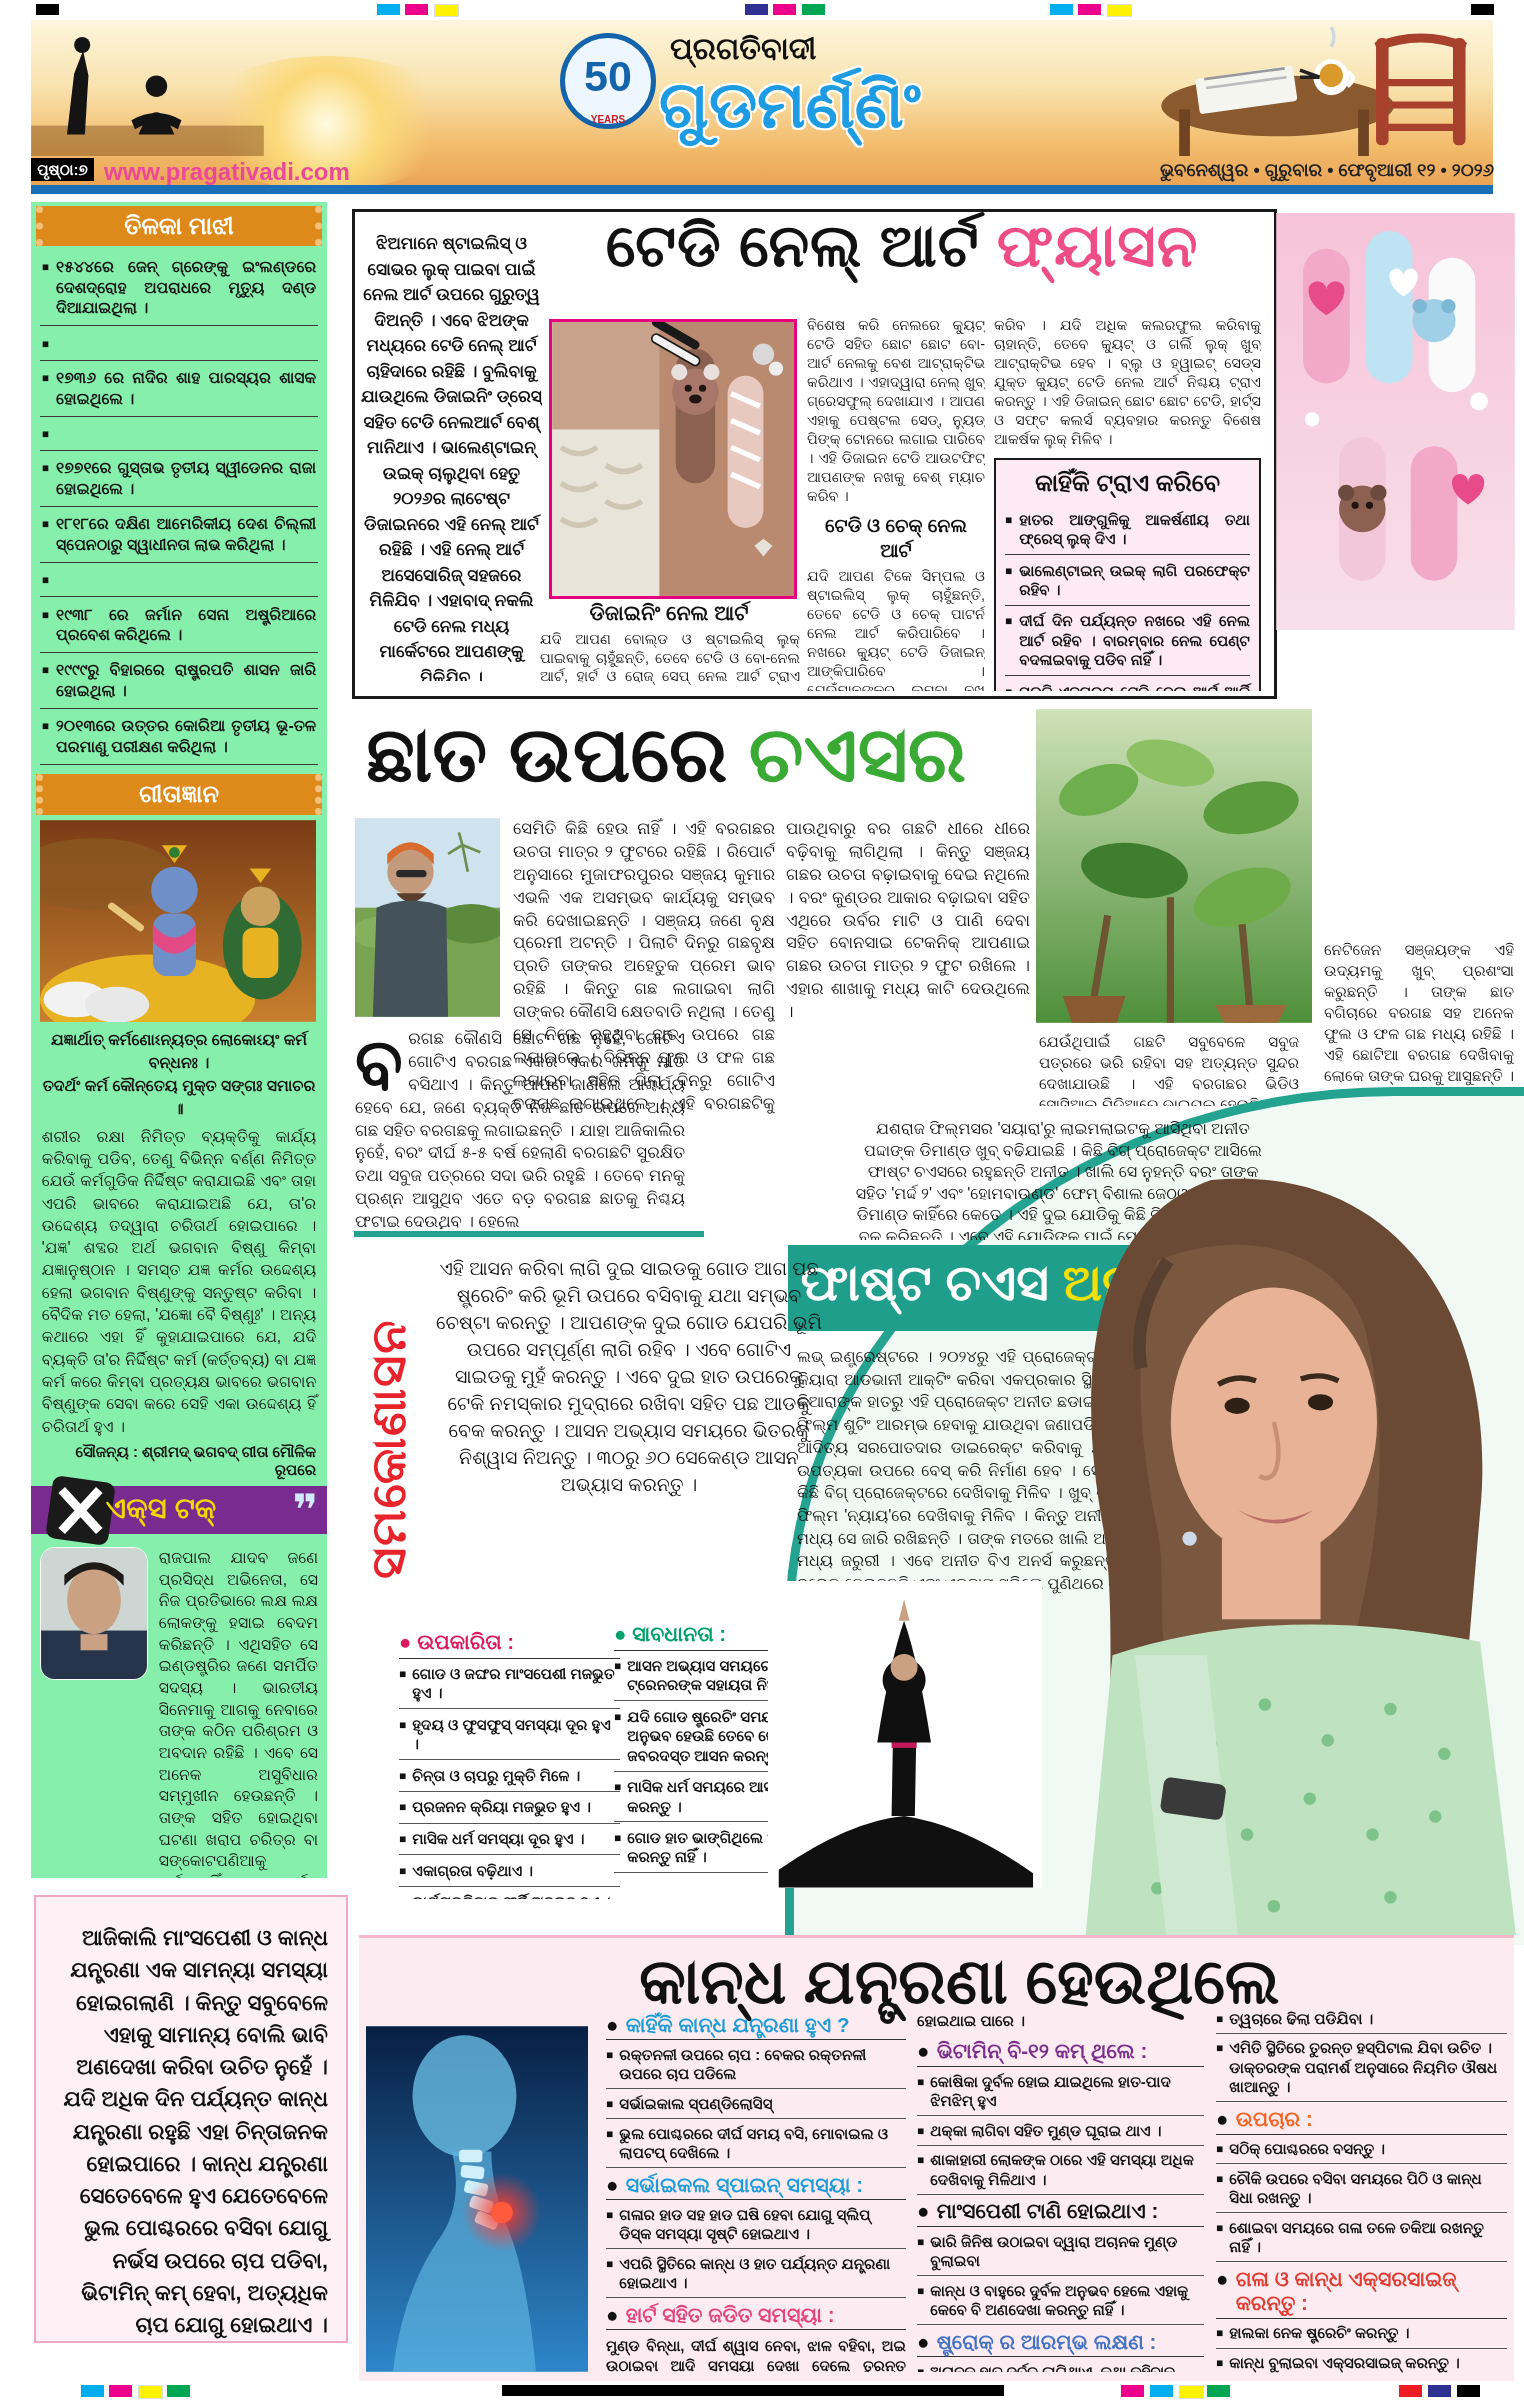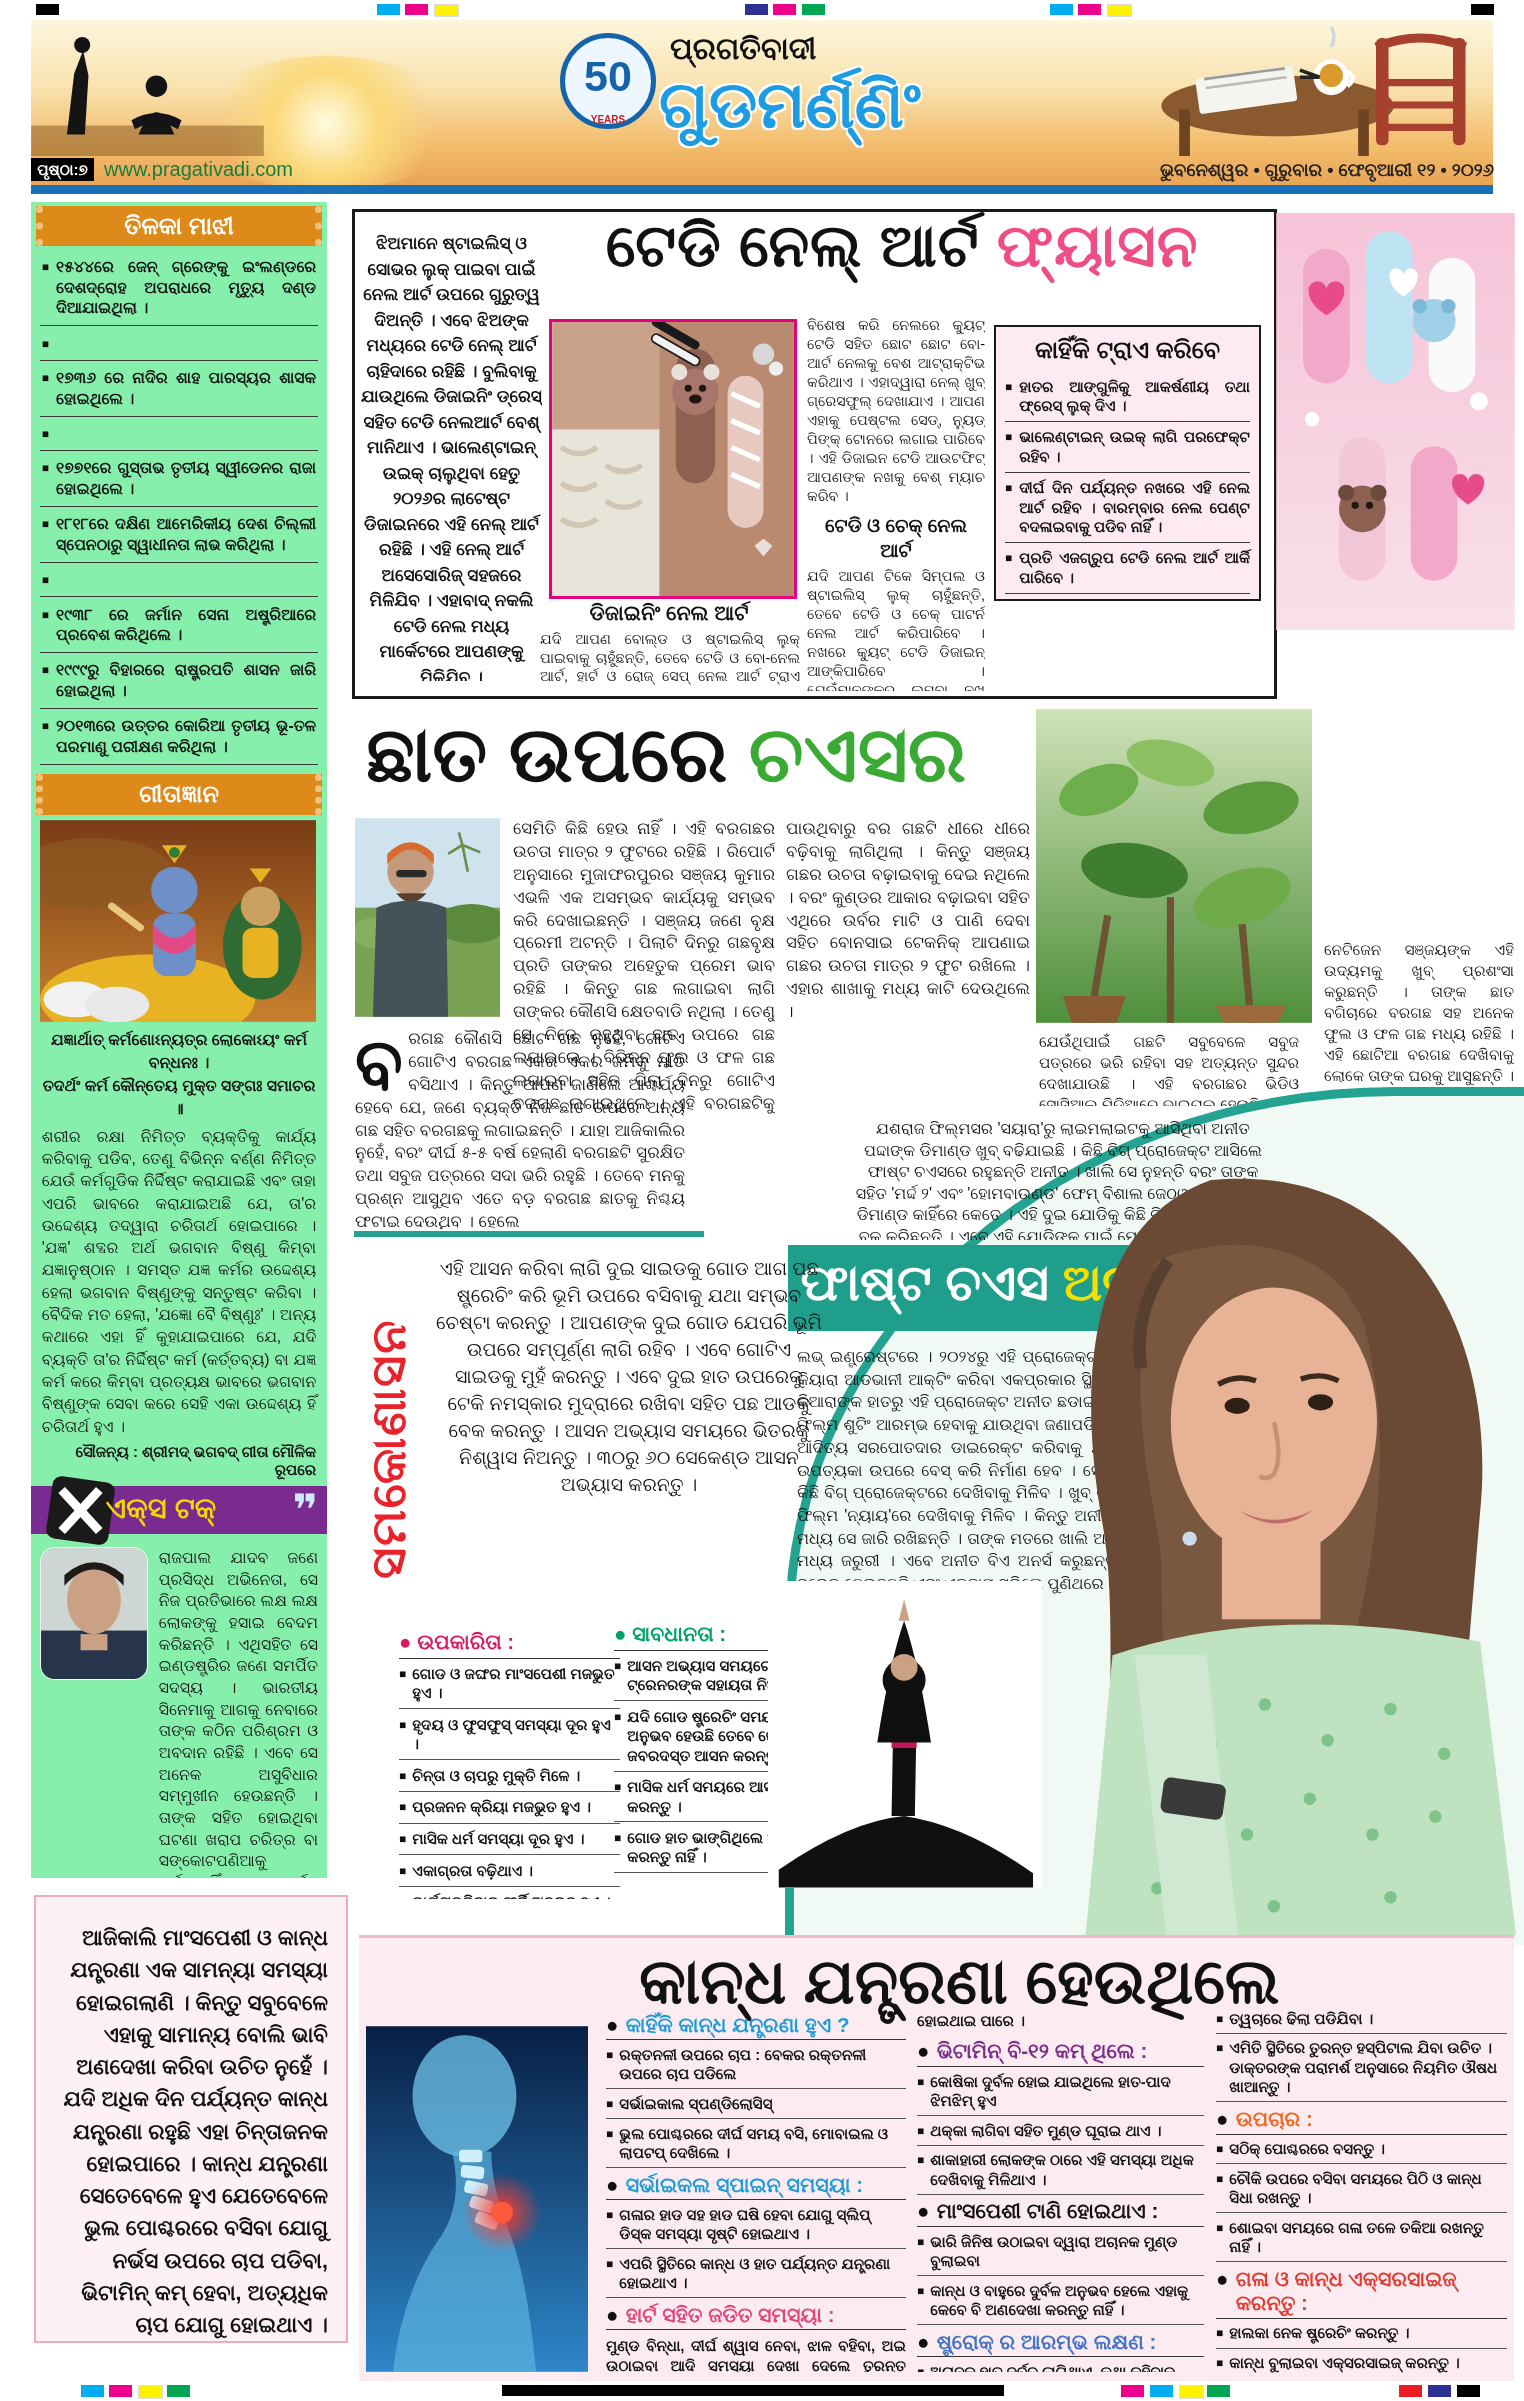--- a/index.html
+++ b/index.html
@@ -16,21 +16,21 @@
   .mast-title{position:absolute;left:639px;top:10.8px;font-size:30.5px;font-weight:800;color:#111;}
   .mast-sub{position:absolute;left:628px;top:47px;font-size:65px;font-weight:900;color:#1d9be3;
     text-shadow:1.8px 1.8px 0 #fff,-1.8px -1.8px 0 #fff,1.8px -1.8px 0 #fff,-1.8px 1.8px 0 #fff;}
   .years{position:absolute;left:529px;top:12.6px;width:86px;height:86px;border-radius:50%;
     border:5.4px solid #1464ab;background:#eef6ff;text-align:center;}
   .years .n{font-size:43px;font-weight:900;color:#1464ab;line-height:77px;}
   .years .y{position:absolute;left:0;right:0;bottom:-1.8px;font-size:10px;font-weight:700;color:#c22026;}
   
   .pagebox{left:31px;top:158px;width:63px;height:23px;background:#000;color:#fff;
     font-size:15.2px;font-weight:700;text-align:center;line-height:23px;}
-  .site{left:104px;top:158px;font-size:20px;font-weight:400;color:#15803d;}
+  .site{left:104px;top:158px;font-size:24px;font-weight:700;color:#ec4899;}
   .dateline{left:1032px;top:160px;width:462px;text-align:right;font-size:18px;font-weight:700;color:#222;}
   .bluerule{left:31px;top:185px;width:1462px;height:9px;background:#1a70b8;}
   
   .sidebar{left:31px;top:202px;width:296px;height:1676px;background:#86efac;overflow:hidden;}
   .sec-h{position:relative;margin:3.6px 5.4px;background:#dd8a1a;color:#fff;text-align:center;
     font-size:24px;font-weight:800;padding:6.3px 0;border-left:7.2px dotted #f3c27a;border-right:7.2px dotted #f3c27a;}
   .hist-item{display:flex;gap:7.2px;margin:0 9px;padding:7.2px 1.8px 6.3px 1.8px;border-bottom:1.4px solid #3a3a3a;
     font-size:15.7px;font-weight:700;line-height:1.32;color:#141414;text-align:justify;}
   .sq{flex:0 0 auto;font-size:11.7px;line-height:1.7;}
   .gita-img{margin:5.4px 9px;width:276px;height:202px;overflow:hidden;}
@@ -275,20 +275,21 @@
 </div>
 <div class="abs ncap">ଡିଜାଇନିଂ ନେଲ ଆର୍ଟ</div>
 <div class="abs ncappara">ଯଦି ଆପଣ ବୋଲ୍ଡ ଓ ଷ୍ଟାଇଲିସ୍ ଲୁକ୍ ପାଇବାକୁ ଚାହୁଁଛନ୍ତି, ତେବେ ଟେଡି ଓ ବୋ-ନେଲ ଆର୍ଟ, ହାର୍ଟ ଓ ରୋଜ୍ ସେପ୍ ନେଲ ଆର୍ଟ ଟ୍ରାଏ କରନ୍ତୁ ।</div>
 <div class="abs ncol3">
   <div>ବିଶେଷ କରି ନେଲରେ କ୍ୟୁଟ୍ ଟେଡି ସହିତ ଛୋଟ ଛୋଟ ବୋ-ଆର୍ଟ ନେଲକୁ ବେଶ ଆଟ୍ରାକ୍ଟିଭ କରିଥାଏ । ଏହାଦ୍ୱାରା ନେଲ୍ ଖୁବ୍ ଗ୍ରେସଫୁଲ୍ ଦେଖାଯାଏ । ଆପଣ ଏହାକୁ ପେଷ୍ଟଲ ସେଡ୍, ନ୍ୟୁଡ୍ ପିଙ୍କ୍ ଟୋନରେ ଲଗାଇ ପାରିବେ । ଏହି ଡିଜାଇନ ଟେଡି ଆଉଟଫିଟ୍ ଆପଣଙ୍କ ନଖକୁ ବେଶ୍ ମ୍ୟାଚ କରିବ ।</div>
   <div class="nsub">ଟେଡି ଓ ଚେକ୍ ନେଲ ଆର୍ଟ</div>
   <div>ଯଦି ଆପଣ ଟିକେ ସିମ୍ପଲ ଓ ଷ୍ଟାଇଲିସ୍ ଲୁକ୍ ଚାହୁଁଛନ୍ତି, ତେବେ ଟେଡି ଓ ଚେକ୍ ପାଟର୍ନ ନେଲ ଆର୍ଟ କରିପାରିବେ । ନଖରେ କ୍ୟୁଟ୍ ଟେଡି ଡିଜାଇନ୍ ଆଙ୍କିପାରିବେ । ଯେଉଁମାନଙ୍କର ଲମ୍ବା ନଖ ଏହା ଆଟ୍ରାକ୍ଟ ଲୁକ୍ ଦେବ ।</div>
 
 </div>
 <div class="abs ncol4">
+  <div>କରିବ । ଯଦି ଅଧିକ କଲରଫୁଲ କରିବାକୁ ଚାହାନ୍ତି, ତେବେ କ୍ୟୁଟ୍ ଓ ଗର୍ଲି ଲୁକ୍ ଖୁବ୍ ଆଟ୍ରାକ୍ଟିଭ ହେବ । ବ୍ଲୁ ଓ ହ୍ୱାଇଟ୍ ସେଡ୍ସ ଯୁକ୍ତ କ୍ୟୁଟ୍ ଟେଡି ନେଲ ଆର୍ଟ ନିଶ୍ଚୟ ଟ୍ରାଏ କରନ୍ତୁ । ଏହି ଡିଜାଇନ୍ ଛୋଟ ଛୋଟ ଟେଡି, ହାର୍ଟ୍ସ ଓ ସଫ୍ଟ କଲର୍ସ ବ୍ୟବହାର କରନ୍ତୁ ବିଶେଷ ଆକର୍ଷକ ଲୁକ୍ ମିଳିବ ।</div>
   <div class="whybox">
     <div class="why-t">କାହିଁକି ଟ୍ରାଏ କରିବେ</div>
     <div class="why-i">
         <span class="sq">■</span>
         <span>ହାତର ଆଙ୍ଗୁଳିକୁ ଆକର୍ଷଣୀୟ ତଥା ଫ୍ରେସ୍ ଲୁକ୍ ଦିଏ ।</span>
       </div>
     <div class="why-i">
         <span class="sq">■</span>
         <span>ଭାଲେଣ୍ଟାଇନ୍ ଉଇକ୍ ଲାଗି ପରଫେକ୍ଟ ରହିବ ।</span>
       </div>

